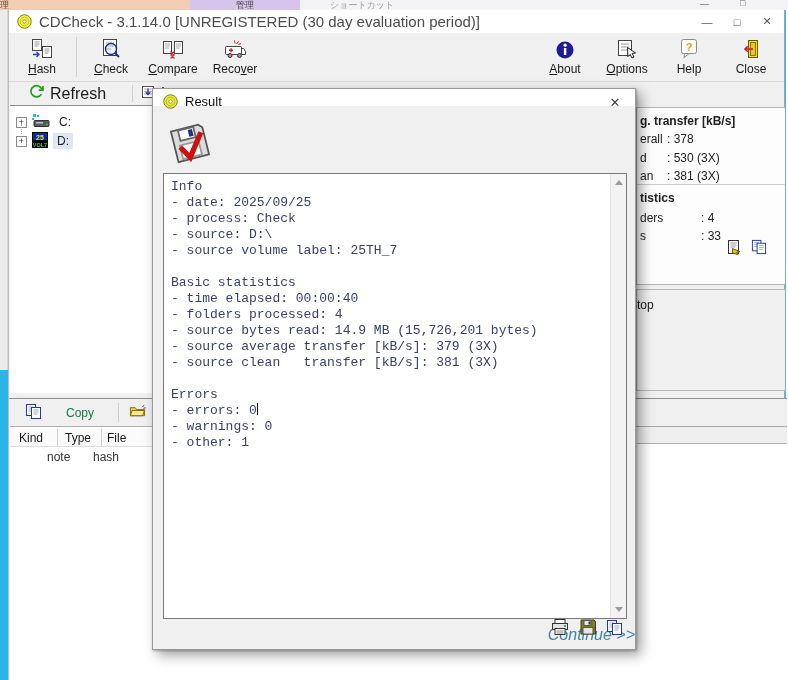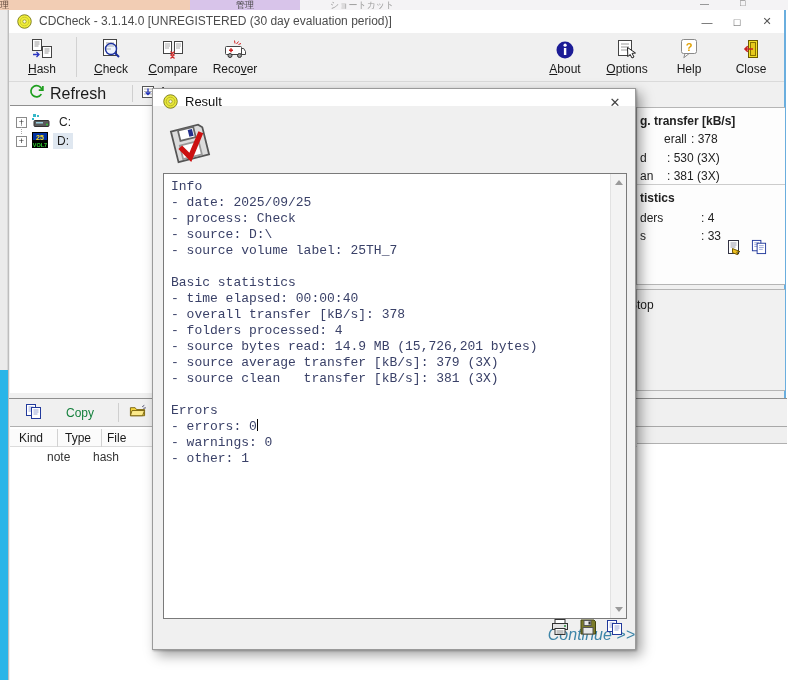--- a/index.html
+++ b/index.html
@@ -15,21 +15,21 @@
   .bg-min { left:700px; top:-1px; color:#666; font-size:9px; }
   .bg-max { left:740px; top:-2px; color:#666; font-size:9px; }
   .bg-left-gray { left:0; top:10px; width:8px; height:360px; background:#ebebeb; border-right:1px solid #d8d8d8; }
   .bg-left-cyan { left:0; top:370px; width:8px; height:310px; background:#2ab5e8; }
 
   
   .app-window { left:8px; top:10px; width:778px; height:670px; background:#f0f0f0;
                 border-left:1px solid #bdbdbd; border-right:2px solid #6aaede; }
   .titlebar { left:0; top:0; width:100%; height:23px; background:#fff; }
   .titlebar .app-icon { position:absolute; left:8px; top:4px; }
-  .titlebar .title-text { position:absolute; left:30px; top:0; line-height:23px; color:#4c4c4c; font-size:12px; white-space:nowrap; }
+  .titlebar .title-text { position:absolute; left:30px; top:0; line-height:23px; color:#4c4c4c; font-size:15px; white-space:nowrap; }
   .win-controls { position:absolute; right:2px; top:0; height:23px; display:flex; }
   .win-btn { width:30px; height:23px; display:flex; align-items:center; justify-content:center; color:#555; font-size:11px; }
 
   .toolbar { left:0; top:23px; width:100%; height:49px; background:#f0f0f0; border-bottom:1px solid #dadada;
              display:flex; align-items:center; padding:0 2px; }
   .tb-btn { width:54px; height:45px; margin:0 4px; display:flex; flex-direction:column; align-items:center; justify-content:center; gap:2px; font-size:12px; color:#1a1a1a; }
   .tb-btn .ticon { height:22px; display:flex; align-items:flex-end; }
   .tb-sep { width:1px; height:40px; background:#d2d2d2; margin:0 3px; }
   .tb-right { margin-left:auto; display:flex; }
   .tb-btn u { text-decoration:underline; }
@@ -266,21 +266,21 @@
             <text x="8" y="7.5" text-anchor="middle" font-size="7" font-weight="bold" fill="#ffe020">25</text>
             <text x="8" y="14.8" text-anchor="middle" font-size="5.5" font-weight="bold" fill="#30d030">VOL7</text>
           </svg>
       </span>
       <span class="tree-label selected">D:</span>
     </div>
   </div>
 
   <div class="abs stats-panel">
     <div class="sp-title" style="top:6px;">g. transfer [kB/s]</div>
-    <div class="sp-row" style="top:24px;margin-left:24px;"><span>erall</span><span class="sp-val1">: 378</span></div>
+    <div class="sp-row" style="top:24px;"><span>erall</span><span class="sp-val1">: 378</span></div>
     <div class="sp-row" style="top:43px;"><span>d</span><span class="sp-val1">: 530 (3X)</span></div>
     <div class="sp-row" style="top:61px;"><span>an</span><span class="sp-val1">: 381 (3X)</span></div>
     <div class="sp-sep"></div>
     <div class="sp-title" style="top:83px;">tistics</div>
     <div class="sp-row" style="top:103px;"><span>ders</span><span class="sp-val2">: 4</span></div>
     <div class="sp-row" style="top:121px;"><span>s</span><span class="sp-val2">: 33</span></div>
     <div class="sp-icons">
       <span class="icon-btn">
         <svg width="16" height="16" viewBox="0 0 16 16">
             <rect x="2.5" y="1.5" width="10" height="13" fill="#fff" stroke="#334"></rect>
@@ -374,21 +374,20 @@
   <div class="dlg-body">
     <div>
         <div class="rline">Info</div>
         <div class="rline">- date: 2025/09/25</div>
         <div class="rline">- process: Check</div>
         <div class="rline">- source: D:\</div>
         <div class="rline">- source volume label: 25TH_7</div>
         <div class="rline"></div>
         <div class="rline">Basic statistics</div>
         <div class="rline">- time elapsed: 00:00:40</div>
-        <div class="rline">- overall transfer [kB/s]: 378</div>
         <div class="rline">- folders processed: 4</div>
         <div class="rline">- source bytes read: 14.9 MB (15,726,201 bytes)</div>
         <div class="rline">- source average transfer [kB/s]: 379 (3X)</div>
         <div class="rline">- source clean   transfer [kB/s]: 381 (3X)</div>
         <div class="rline"></div>
         <div class="rline">Errors</div>
         <div class="rline">- errors: 0<span class="caret"></span></div>
         <div class="rline">- warnings: 0</div>
         <div class="rline">- other: 1</div>
       </div>

